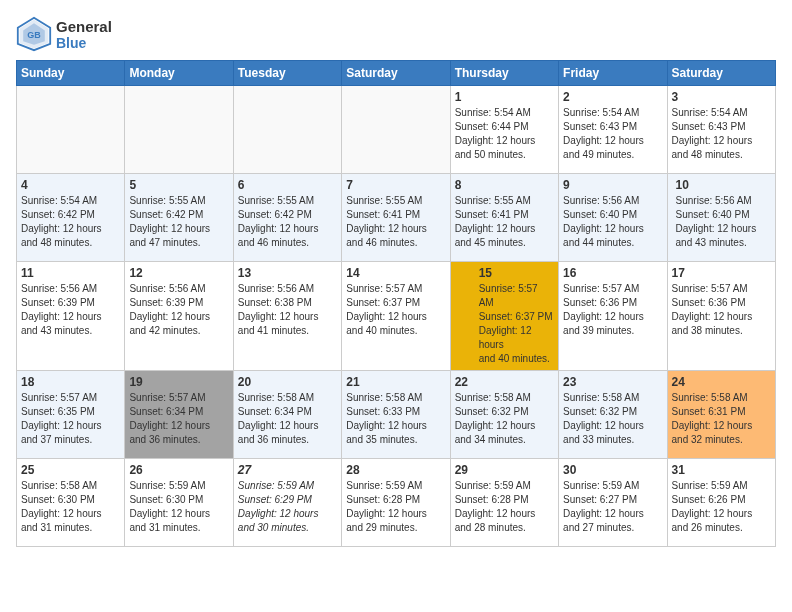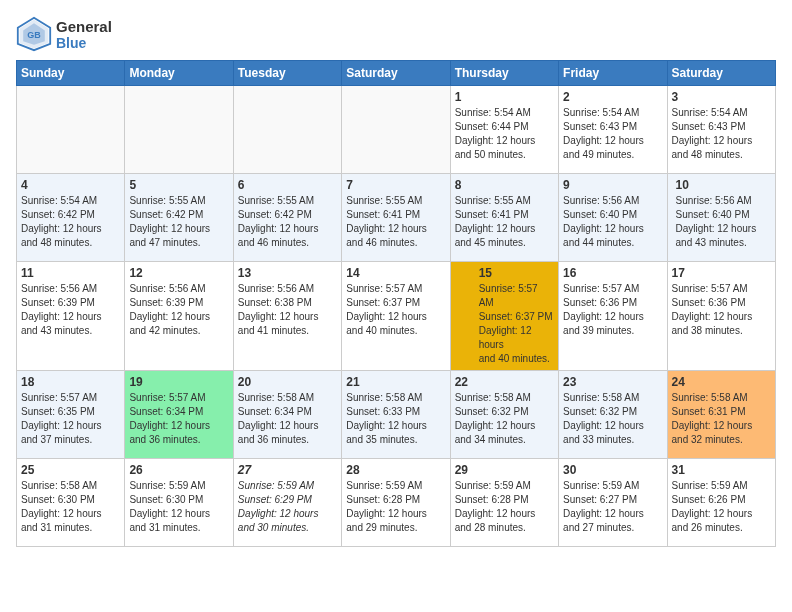--- a/index.html
+++ b/index.html
@@ -250,21 +250,21 @@
         </td>
       </tr>
       <tr>
         <td style="background-color: rgb(238, 244, 251);">
           <span class="day-num">18</span>
           <div class="day-info" style="white-space: pre-line;">Sunrise: 5:57 AM
 Sunset: 6:35 PM
 Daylight: 12 hours
 and 37 minutes.</div>
         </td>
-        <td style="background-color: #86efac;">
+        <td style="background-color: #a3a3a3;">
           <span class="day-num">19</span>
           <div class="day-info" style="white-space: pre-line;">Sunrise: 5:57 AM
 Sunset: 6:34 PM
 Daylight: 12 hours
 and 36 minutes.</div>
         </td>
         <td style="background-color: rgb(238, 244, 251);">
           <span class="day-num">20</span>
           <div class="day-info" style="white-space: pre-line;">Sunrise: 5:58 AM
 Sunset: 6:34 PM

